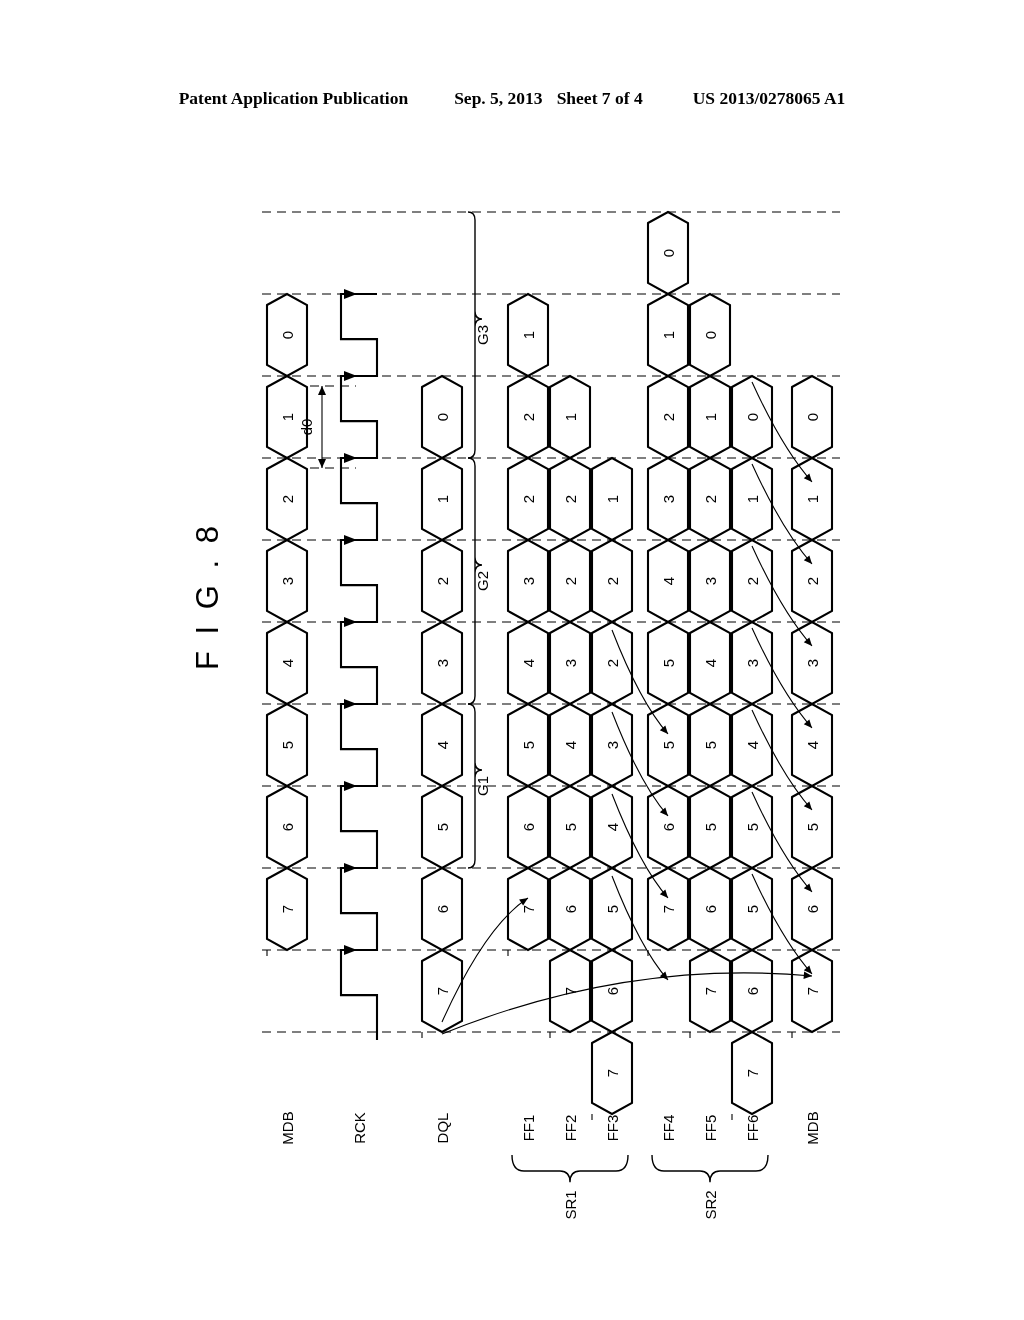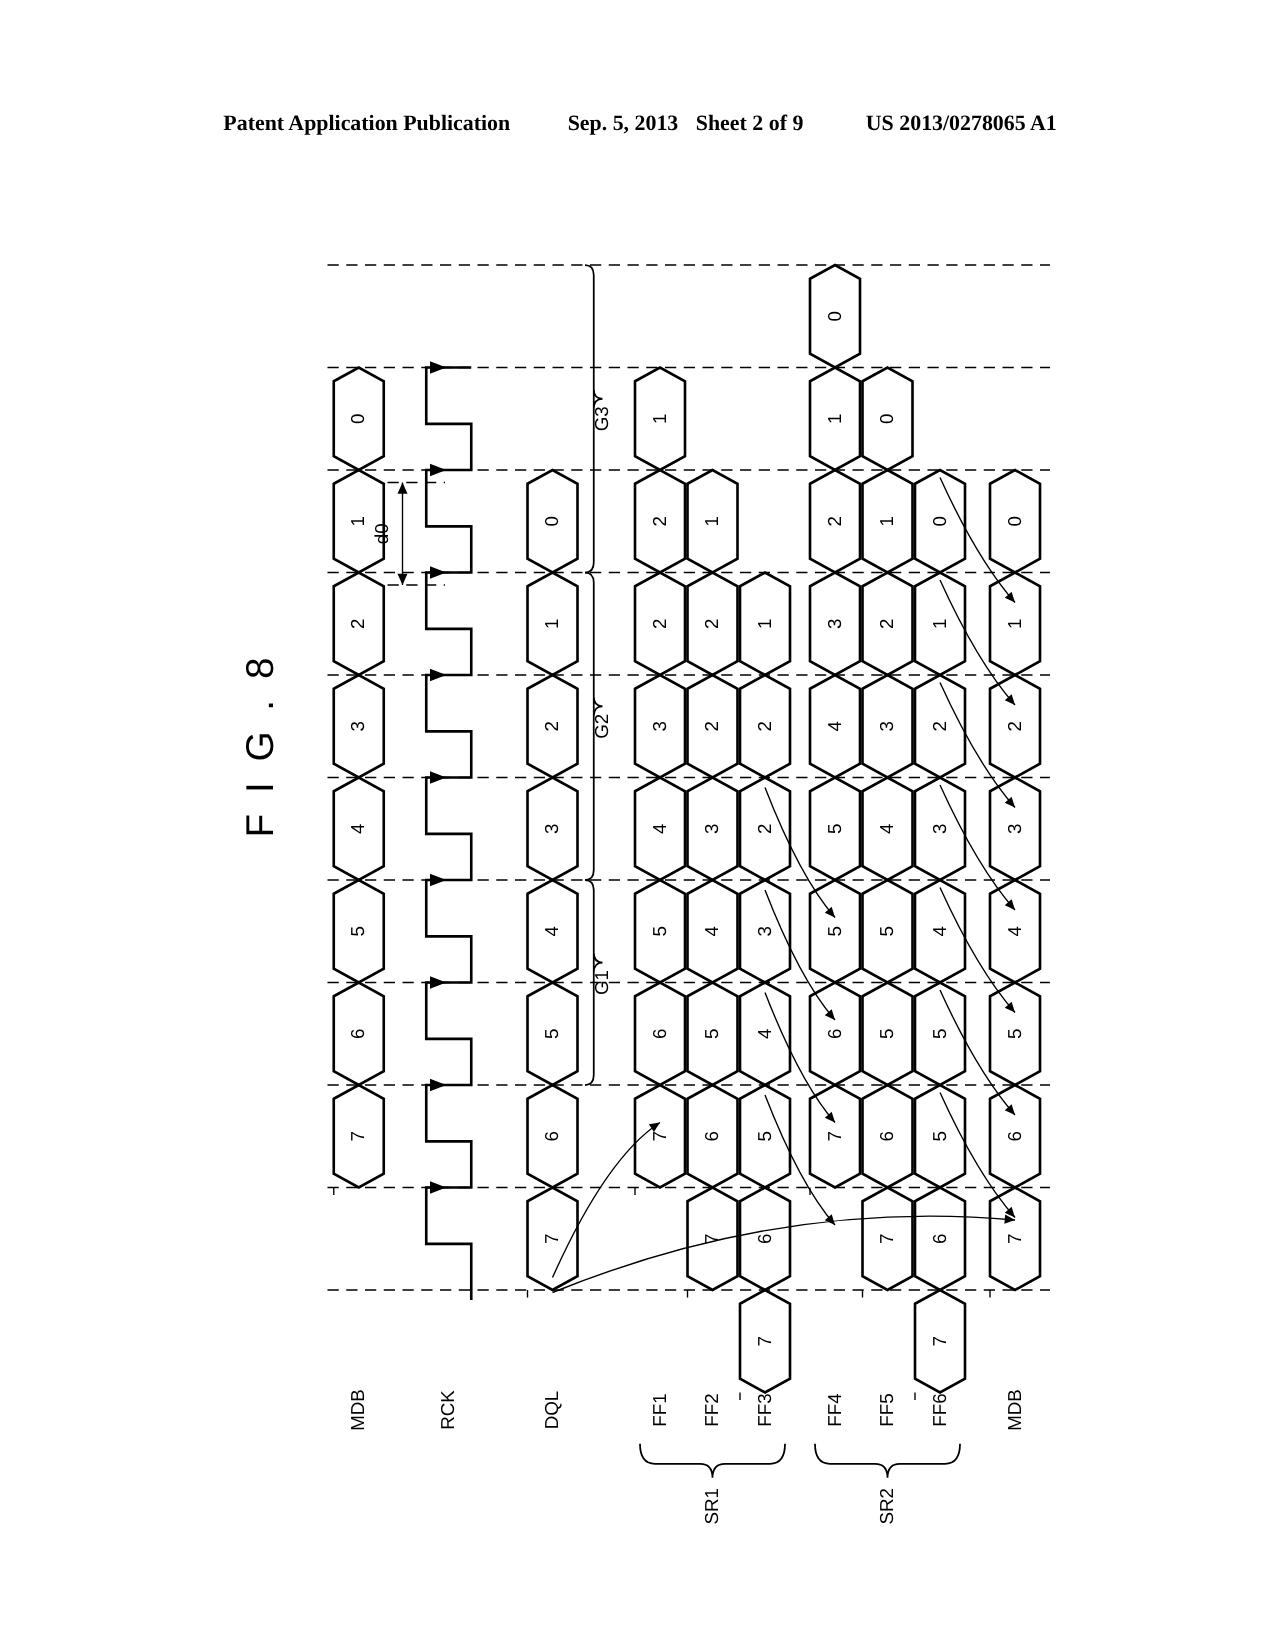--- a/index.html
+++ b/index.html
@@ -30,21 +30,21 @@
   .wfthin{fill:none;stroke:#000;stroke-width:1.1;}
   .dash{stroke:#000;stroke-width:1.2;stroke-dasharray:9 6;fill:none;}
   .brk{fill:none;stroke:#000;stroke-width:1.4;}
 </style>
 </head>
 <body>
 
 <div id="hdr">
   <span class="h-pub">Patent Application Publication</span>
   <span class="h-date">Sep. 5, 2013</span>
-  <span class="h-sheet">Sheet 2 of 9</span>
+  <span class="h-sheet">Sheet 7 of 4</span>
   <span class="h-num">US 2013/0278065 A1</span>
 </div>
 
 <div id="figtitle">F I G .  8</div>
 
 <div id="canvas">
   <svg id="diagram" width="1024" height="1320">
       <line x1="262" y1="1032" x2="840" y2="1032" class="dash"></line>
       <line x1="262" y1="950" x2="840" y2="950" class="dash"></line>
       <line x1="262" y1="868" x2="840" y2="868" class="dash"></line>

